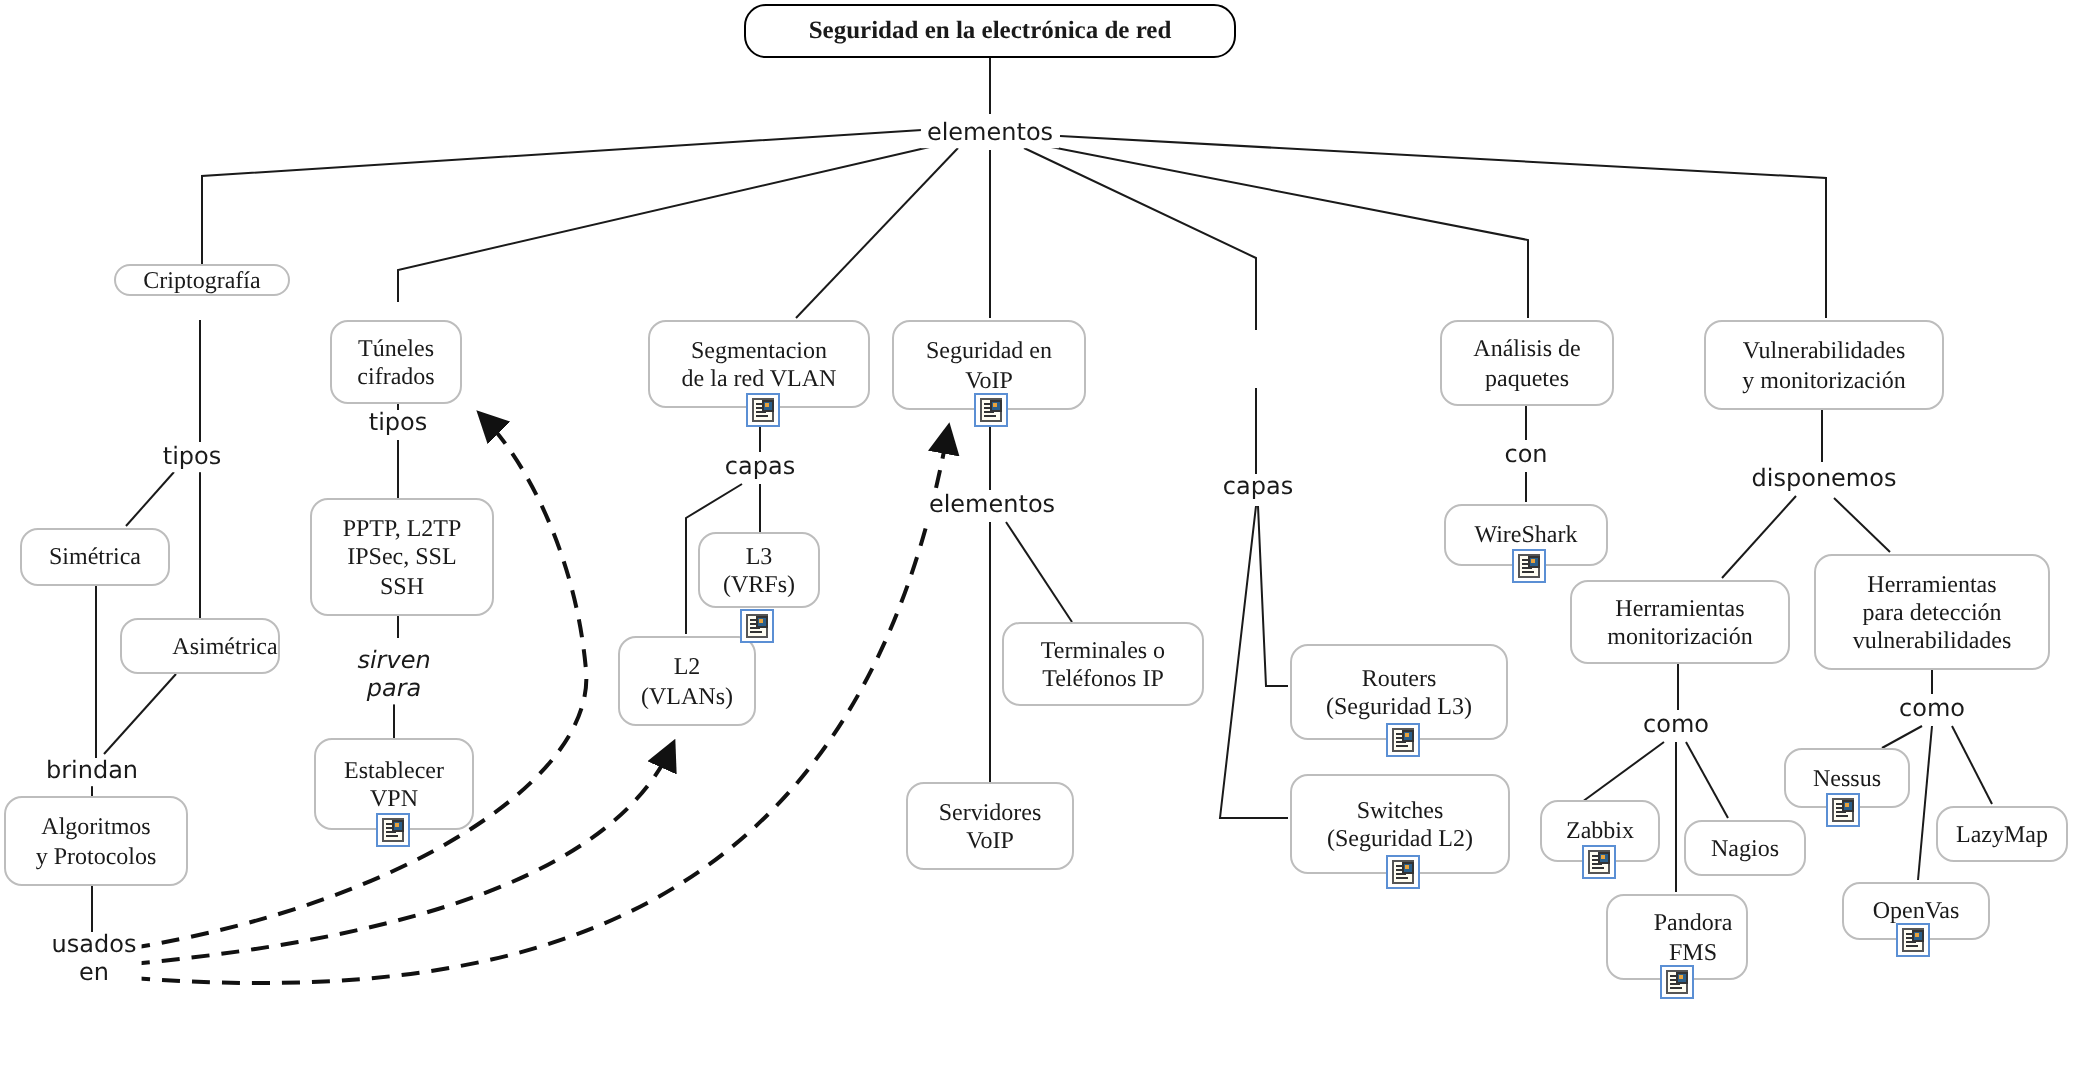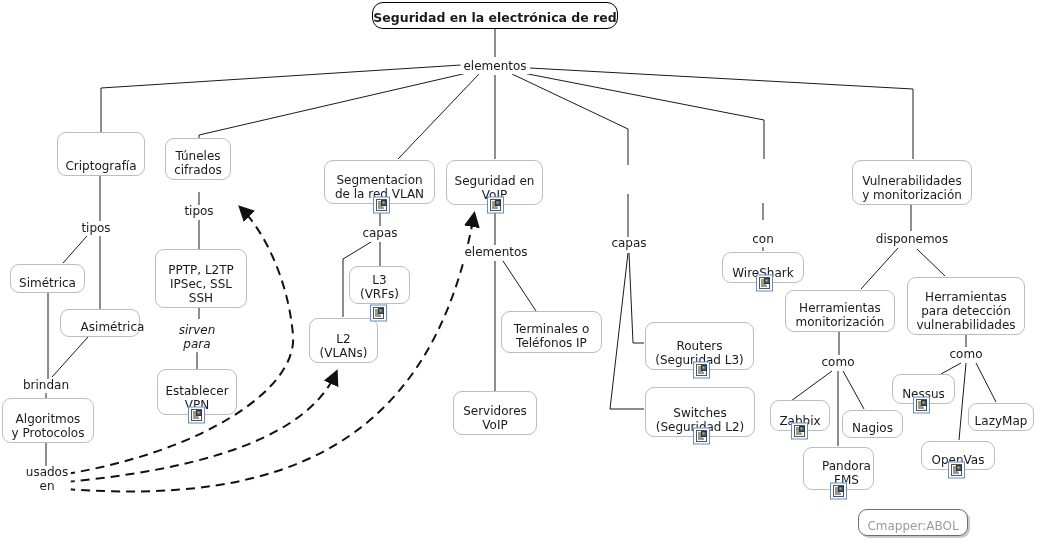--- a/index.html
+++ b/index.html
@@ -1,22 +1,22 @@
 <!DOCTYPE html>
 <html><head>
 <meta charset="utf-8">
 <style>
   html,body{margin:0;padding:0;background:#fff;}
   #canvas{position:relative;width:1042px;height:543px;background:#fff;overflow:hidden;
           font-family:"DejaVu Sans","Liberation Sans",sans-serif;color:#1a1a1a;}
   #edges{position:absolute;left:0;top:0;width:1042px;height:543px;}
   .node{position:absolute;background:#fff;border:1px solid #bdbdbd;border-radius:9px;
-        display:flex;align-items:flex-end;justify-content:center;text-align:center;
+        display:flex;align-items:center;justify-content:center;text-align:center;
         font-size:12px;line-height:1.18;white-space:pre-line;box-sizing:border-box;
-        padding:2px 4px;z-index:3;}
+        padding:2px 4px;z-index:3;font-family:Liberation Serif, serif;}
   .node.title{border:1.6px solid #000;border-radius:11px;font-weight:bold;font-size:12.5px;
         white-space:nowrap;z-index:4;}
   .node.watermark{border:1px solid #6e6e6e;color:#9b9b9b;box-shadow:2px 2px 0 #c9c9c9;
         white-space:nowrap;}
   .link-label{position:absolute;transform:translate(-50%,-50%);background:#fff;
         padding:0 3px;font-size:12px;line-height:1.15;text-align:center;
         white-space:pre-line;z-index:2;}
   .res-icon{position:absolute;width:17px;height:18px;z-index:5;}
   .res-icon svg{display:block;}
 </style>
@@ -78,22 +78,22 @@
       <path d="M66,474 C200,452 298,390 293,335 C288,278 263,230 241,208" marker-end="url(#arr)"></path>
       <path d="M66,482 C170,472 302,448 336,373" marker-end="url(#arr)"></path>
       <path d="M66,489 C280,505 432,448 474,215" marker-end="url(#arr)"></path>
     </g>
   </svg>
 
   <div class="node title" style="left:372px;top:2px;width:246px;height:27px;">
       <span>Seguridad en la electrónica de red</span>
     </div>
 
-  <div class="node" style="left:57px;top:132px;width:88px;height:44px;"><span>Criptografía</span></div>
-  <div class="node" style="left:165px;top:138px;width:66px;height:42px;"><span>Túneles
+  <div class="node" style="left:57px;top:132px;width:88px;height:16px;"><span>Criptografía</span></div>
+  <div class="node" style="left:165px;top:160px;width:66px;height:42px;"><span>Túneles
 cifrados</span></div>
   <div class="node" style="left:155px;top:249px;width:92px;height:59px;"><span>PPTP, L2TP
 IPSec, SSL
 SSH</span></div>
   <div class="node" style="left:157px;top:369px;width:80px;height:46px;"><span>Establecer
 VPN</span></div>
   <div class="node" style="left:10px;top:264px;width:75px;height:29px;"><span>Simétrica</span></div>
   <div class="node" style="left:60px;top:309px;width:80px;height:28px;padding-left:29px;"><span>Asimétrica</span></div>
   <div class="node" style="left:2px;top:398px;width:92px;height:45px;"><span>Algoritmos
 y Protocolos</span></div>
@@ -110,54 +110,53 @@
   <div class="node" style="left:501px;top:311px;width:101px;height:42px;"><span>Terminales o
 Teléfonos IP</span></div>
   <div class="node" style="left:453px;top:391px;width:84px;height:44px;"><span>Servidores
 VoIP</span></div>
 
   <div class="node" style="left:645px;top:322px;width:109px;height:48px;"><span>Routers
 (Seguridad L3)</span></div>
   <div class="node" style="left:645px;top:387px;width:110px;height:50px;"><span>Switches
 (Seguridad L2)</span></div>
 
+  <div class="node" style="left:720px;top:160px;width:87px;height:43px;"><span>Análisis de
+paquetes</span></div>
   <div class="node" style="left:722px;top:252px;width:82px;height:31px;"><span>WireShark</span></div>
 
   <div class="node" style="left:852px;top:160px;width:120px;height:45px;"><span>Vulnerabilidades
 y monitorización</span></div>
   <div class="node" style="left:785px;top:290px;width:110px;height:42px;"><span>Herramientas
 monitorización</span></div>
   <div class="node" style="left:907px;top:277px;width:118px;height:58px;"><span>Herramientas
 para detección
 vulnerabilidades</span></div>
 
   <div class="node" style="left:770px;top:400px;width:60px;height:31px;"><span>Zabbix</span></div>
   <div class="node" style="left:842px;top:410px;width:61px;height:28px;"><span>Nagios</span></div>
   <div class="node" style="left:803px;top:447px;width:71px;height:43px;padding-left:20px;"><span>Pandora
 FMS</span></div>
   <div class="node" style="left:892px;top:374px;width:63px;height:30px;"><span>Nessus</span></div>
   <div class="node" style="left:968px;top:403px;width:66px;height:28px;"><span>LazyMap</span></div>
   <div class="node" style="left:921px;top:441px;width:74px;height:29px;"><span>OpenVas</span></div>
 
-  <div class="node watermark" style="left:858px;top:509px;width:110px;height:27px;">
-      <span>Cmapper:ABOL</span>
-    </div>
 
   <div class="link-label" style="left:495px;top:67px;">elementos</div>
   <div class="link-label" style="left:96px;top:229px;">tipos</div>
   <div class="link-label" style="left:46px;top:386px;">brindan</div>
   <div class="link-label" style="left:47px;top:480px;">usados
 en</div>
   <div class="link-label" style="left:199px;top:212px;">tipos</div>
   <div class="link-label" style="left:197px;top:338px;font-style:italic;">sirven
 para</div>
   <div class="link-label" style="left:380px;top:234px;">capas</div>
   <div class="link-label" style="left:496px;top:253px;">elementos</div>
   <div class="link-label" style="left:629px;top:244px;">capas</div>
-  <div class="link-label" style="left:763px;top:240px;">con</div>
+  <div class="link-label" style="left:763px;top:228px;">con</div>
   <div class="link-label" style="left:912px;top:240px;">disponemos</div>
   <div class="link-label" style="left:838px;top:363px;">como</div>
   <div class="link-label" style="left:966px;top:355px;">como</div>
 
   <div class="res-icon" style="left:373px;top:196px;">
       <svg width="17" height="18" viewBox="0 0 17 18" xmlns="http://www.w3.org/2000/svg">
         <rect x="0.5" y="1" width="16" height="16" fill="#fff" stroke="#5b8fd4"></rect>
         <rect x="3.5" y="3.5" width="10" height="11" fill="#fffdf2" stroke="#555"></rect>
         <path d="M5 6h5M5 8h6M5 10h5M5 12h6" stroke="#333" stroke-width="1"></path>
         <rect x="8.5" y="4.5" width="5" height="5" fill="#2b5f8a" stroke="#333"></rect>

